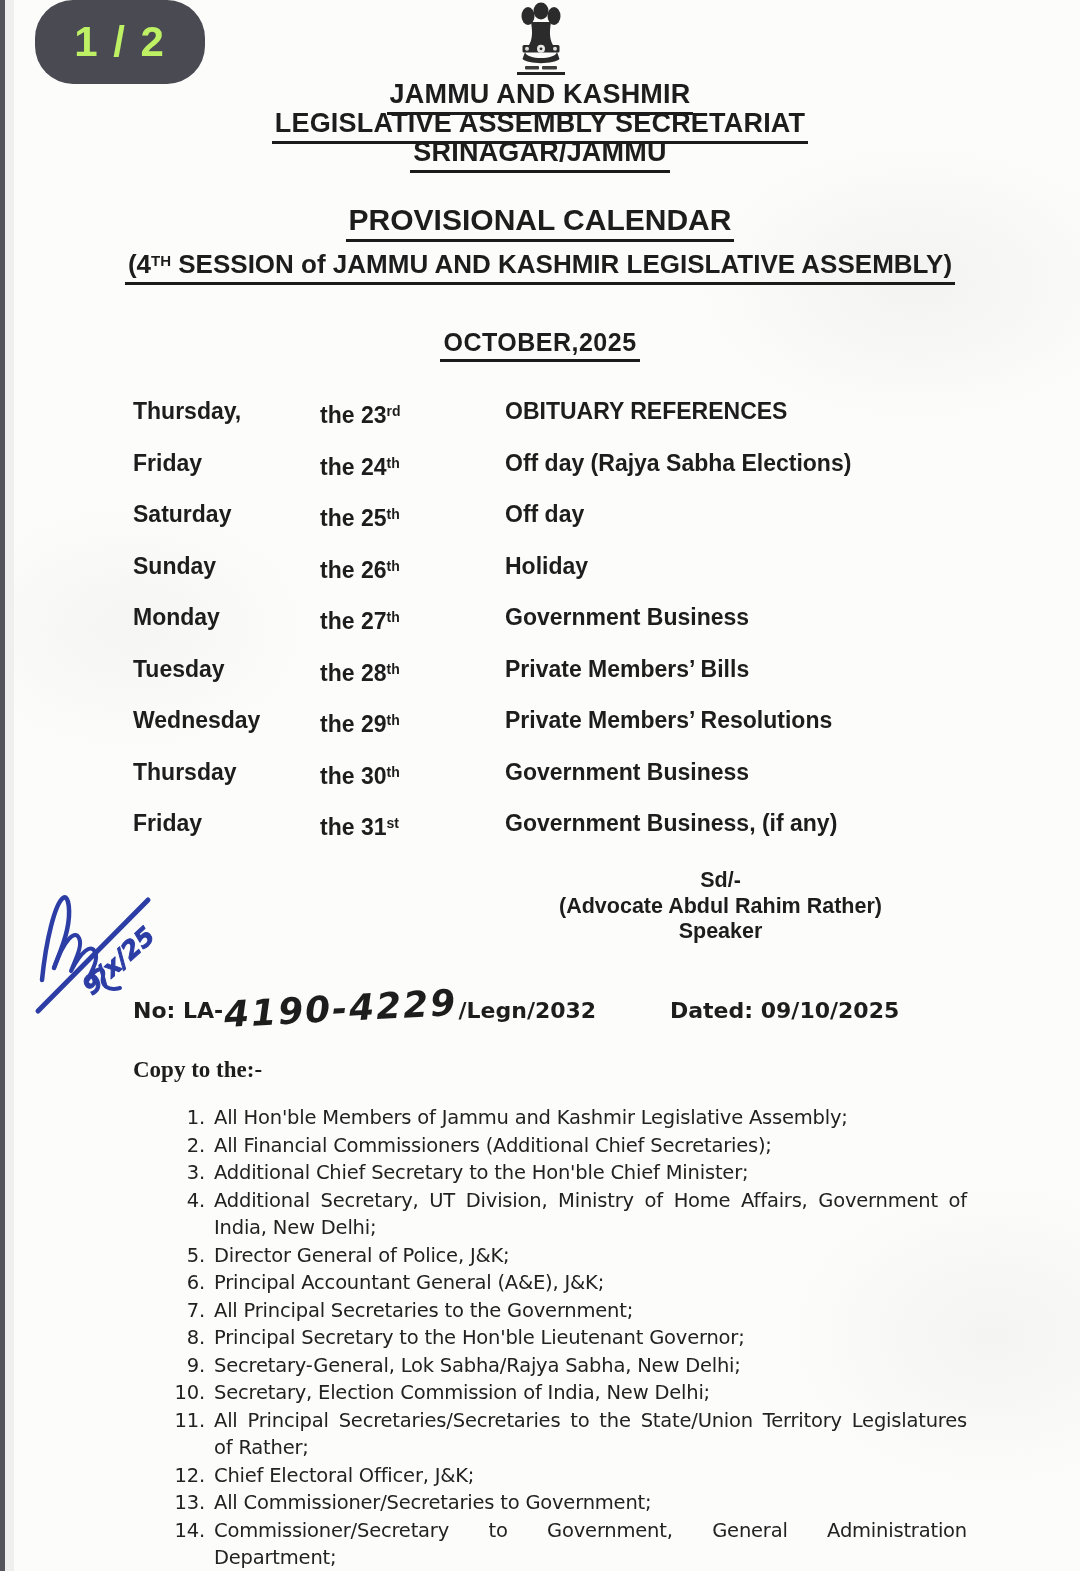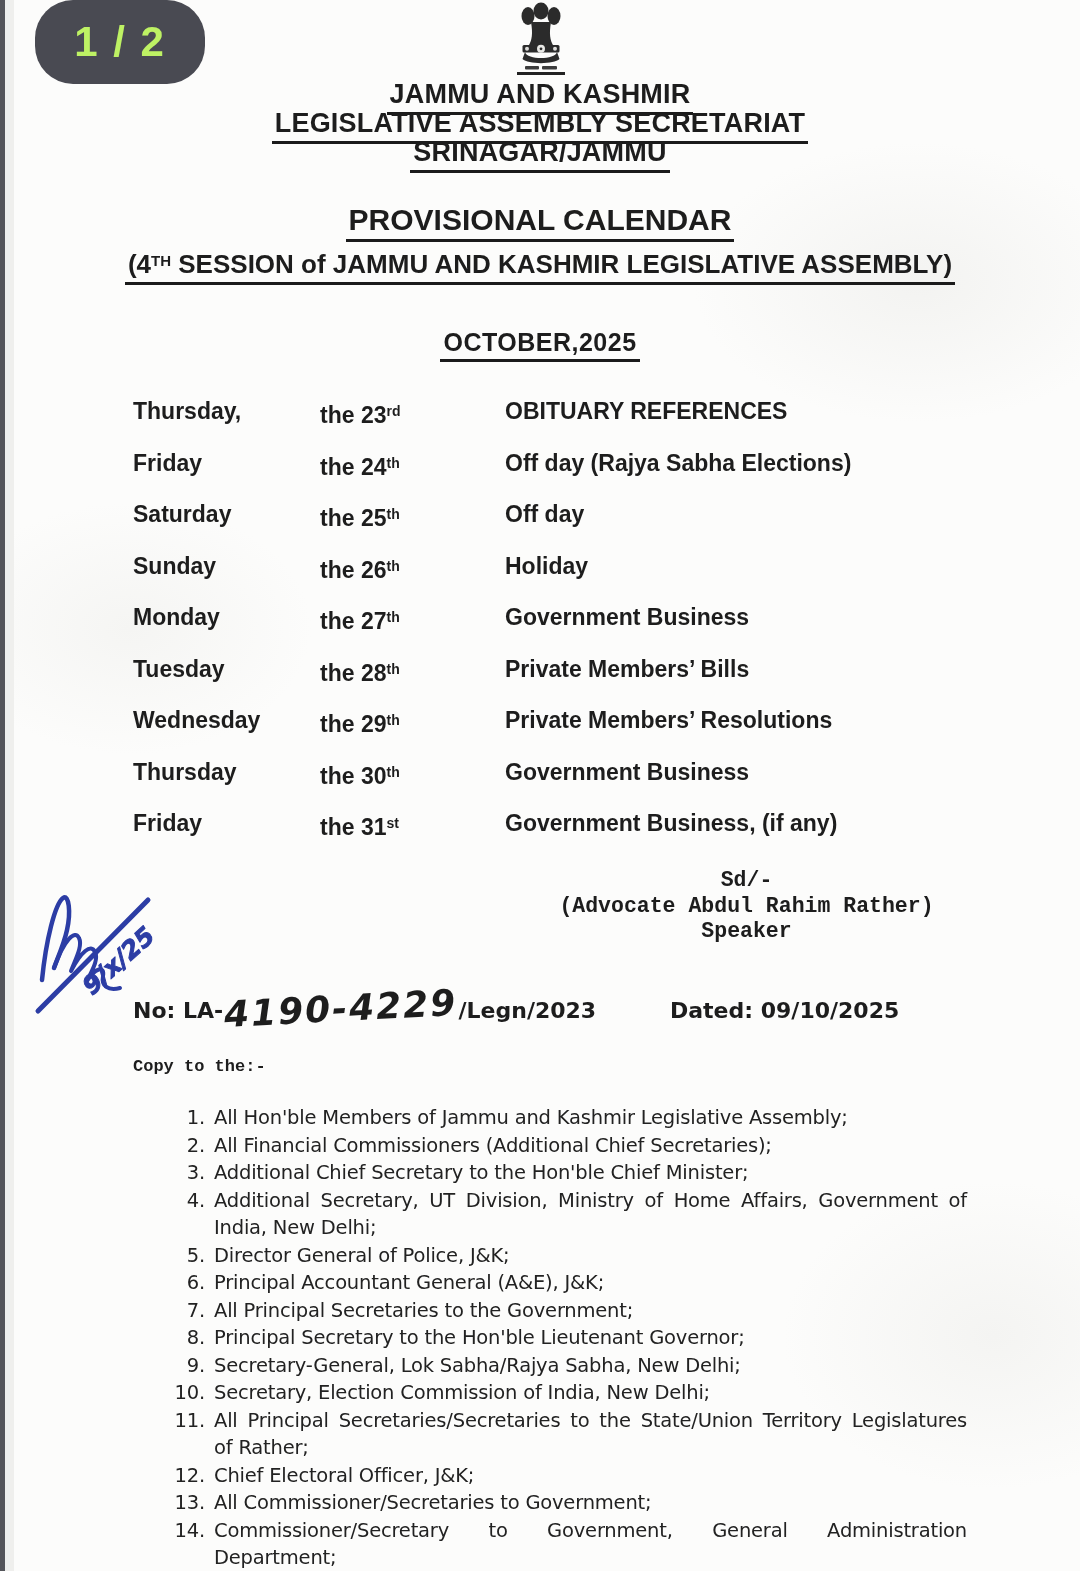--- a/index.html
+++ b/index.html
@@ -35,36 +35,36 @@
   #doc-month { top:328px; font-size:25px; letter-spacing:0.5px; }
 
   .calendar { position:absolute; left:133px; top:399px; right:60px;
     display:flex; flex-direction:column; gap:23.5px; }
   .cal-row { display:flex; font-weight:700; font-size:23px; line-height:24px; }
   .cal-day { width:187px; }
   .cal-date { width:185px; }
   .cal-date sup { font-size:14px; vertical-align:7px; font-weight:700; }
   .cal-biz { flex:1; }
 
-  .sd-block { position:absolute; left:559px; top:868px; width:375px; text-align:center;
-    font-family:Liberation Mono, monospace; font-weight:700; font-size:21.5px; line-height:25.5px; }
+  .sd-block { position:absolute; left:533px; top:868px; width:375px; text-align:center;
+    font-family:Liberation Sans, sans-serif; font-weight:700; font-size:21.5px; line-height:25.5px; }
 
   .sig { position:absolute; left:28px; top:878px; }
 
   .ref-line { position:absolute; left:133px; top:998px; right:60px; height:44px;
     font-family:"DejaVu Sans", sans-serif; font-weight:700; font-size:22px; white-space:nowrap; }
   .hand-no {
     display:inline-block; font-family:"DejaVu Sans", sans-serif; font-style:italic; font-weight:700;
     font-size:36px; line-height:0; letter-spacing:2px; vertical-align:-3px;
     transform:rotate(-3deg); margin:0 1px;
   }
   .dated { position:absolute; left:537px; top:0; }
 
   .copy-label { position:absolute; left:133px; top:1057px;
-    font-family:Liberation Mono, monospace; font-weight:700; font-size:17px; }
+    font-family:Liberation Serif, serif; font-weight:700; font-size:23px; }
 
   .copy-list { position:absolute; left:167px; top:1104px; width:800px;
     font-family:"DejaVu Sans", sans-serif; font-size:19.5px; line-height:27.5px;
     letter-spacing:-0.2px; color:#222; }
   .copy-item { display:flex; }
   .copy-num { width:38px; text-align:right; margin-right:9px; flex:none; }
   .copy-text { flex:1; }
   .justify-line { text-align:justify; text-align-last:justify; }
 </style>
 </head>
@@ -172,21 +172,21 @@
   <svg class="sig" width="250" height="145" viewBox="0 0 250 145">
     <g fill="none" stroke="#2c3da5" stroke-linecap="round" stroke-linejoin="round">
       <path stroke-width="4.5" d="M14,102 C18,62 27,26 35,20 C41,16 43,34 39,52 C36,66 30,79 26,90"></path>
       <path stroke-width="4" d="M26,90 C36,62 47,51 51,60 C55,68 47,82 43,93 C53,74 63,65 67,74 C71,82 63,94 59,103 C67,90 77,87 75,98 C73,108 80,113 92,110"></path>
       <path stroke-width="5" d="M10,133 L120,22"></path>
       <text transform="translate(64,118) rotate(-42)" font-family="DejaVu Sans, sans-serif" font-style="italic" font-weight="700" font-size="25" fill="#2c3da5">9/x/25</text>
     </g>
   </svg>
 
   <div class="ref-line">
-    <span><span>No: LA-</span><span class="hand-no">4190-4229</span><span>/Legn/2023</span></span>
+    <span><span>No: LA-</span><span class="hand-no">4190-4229</span><span>/Legn/2032</span></span>
     <span class="dated">Dated: 09/10/2025</span>
   </div>
 
   <div class="copy-label">Copy to the:-</div>
 
   <div class="copy-list">
     <div class="copy-item">
       <span class="copy-num">1.</span>
       <span class="copy-text">
           <div>All Hon'ble Members of Jammu and Kashmir Legislative Assembly;</div>

